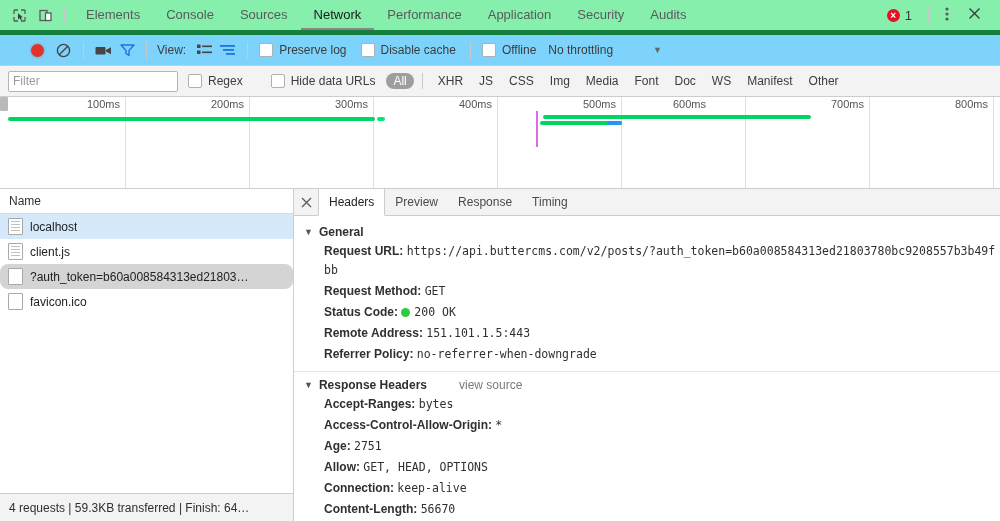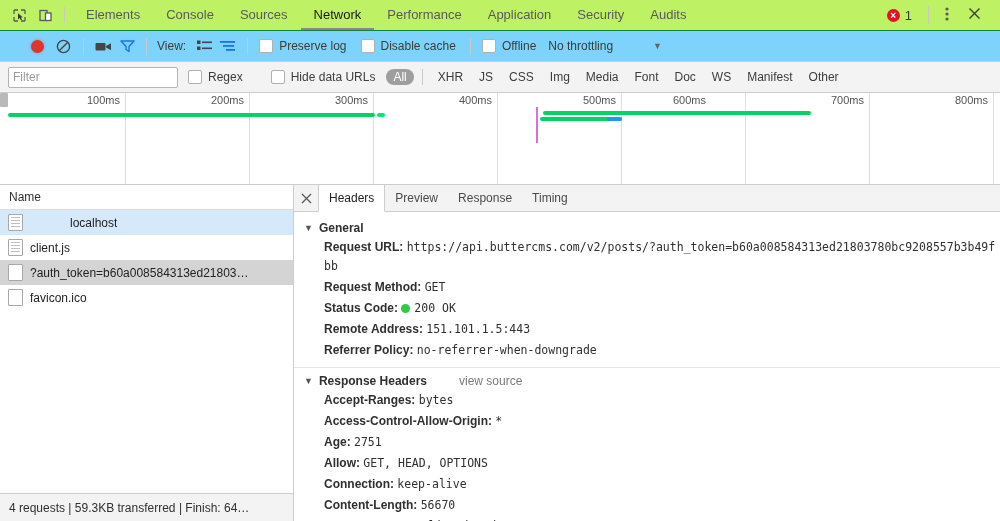--- a/index.html
+++ b/index.html
@@ -13,22 +13,22 @@
     color: #333;
     overflow: hidden;
     -webkit-font-smoothing: antialiased;
   }
   .devtools { width: 1000px; height: 521px; display: flex; flex-direction: column; background:#fff; }
 
   
   .tabbar {
     height: 30px; min-height:30px;
     display: flex; align-items: center;
-    background: #bef264;
-    border-bottom: 1px solid #15803d;
+    background: #86efac;
+    border-bottom: 5px solid #15803d;
     padding: 0 6px;
   }
   .tb-icon {
     width: 26px; height: 24px;
     display: flex; align-items: center; justify-content: center;
     cursor: pointer;
   }
   .tb-sep {
     width: 1px; height: 16px; background: #c9c9c9; margin: 0 8px 0 6px;
   }
@@ -126,22 +126,22 @@
   .lp-header {
     height: 24px; min-height:24px; display:flex; align-items:center;
     padding-left: 9px; border-bottom: 1px solid #dcdcdc;
     font-size: 12px; color: #303030; background: #fff;
   }
   .lp-list { flex:1; overflow:hidden; }
   .row {
     height: 25px; display:flex; align-items:center; padding-left: 8px;
     font-size: 12px; color: #222; cursor: pointer;
   }
-  .row.sel { background: #d6e9fb; gap: 40px; }
-  .row.highlight { background: #d4d4d4; }
+  .row.sel { background: #d6e9fb; }
+  .row.highlight { background: #d4d4d4; border-radius: 8px; }
   .rowicon {
     width: 13px; height: 15px; margin-right: 7px; flex: none;
     border: 1px solid #a8a8a8; background: #fff; border-radius: 1px;
     position: relative;
   }
   .rowicon.doc::before {
     content:""; position:absolute; left:2px; top:2px; right:2px; height:1px;
     background:#c0c0c0;
     box-shadow: 0 3px 0 #c0c0c0, 0 6px 0 #c0c0c0, 0 9px 0 #c0c0c0;
   }

